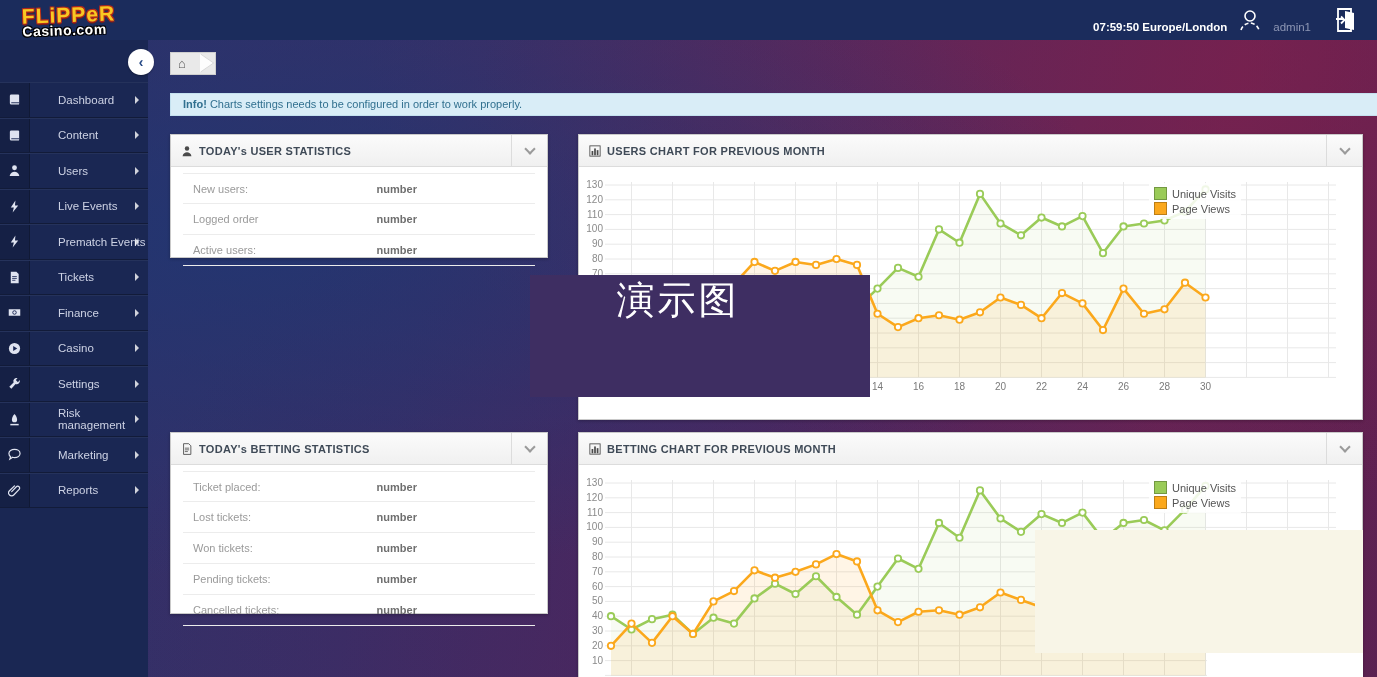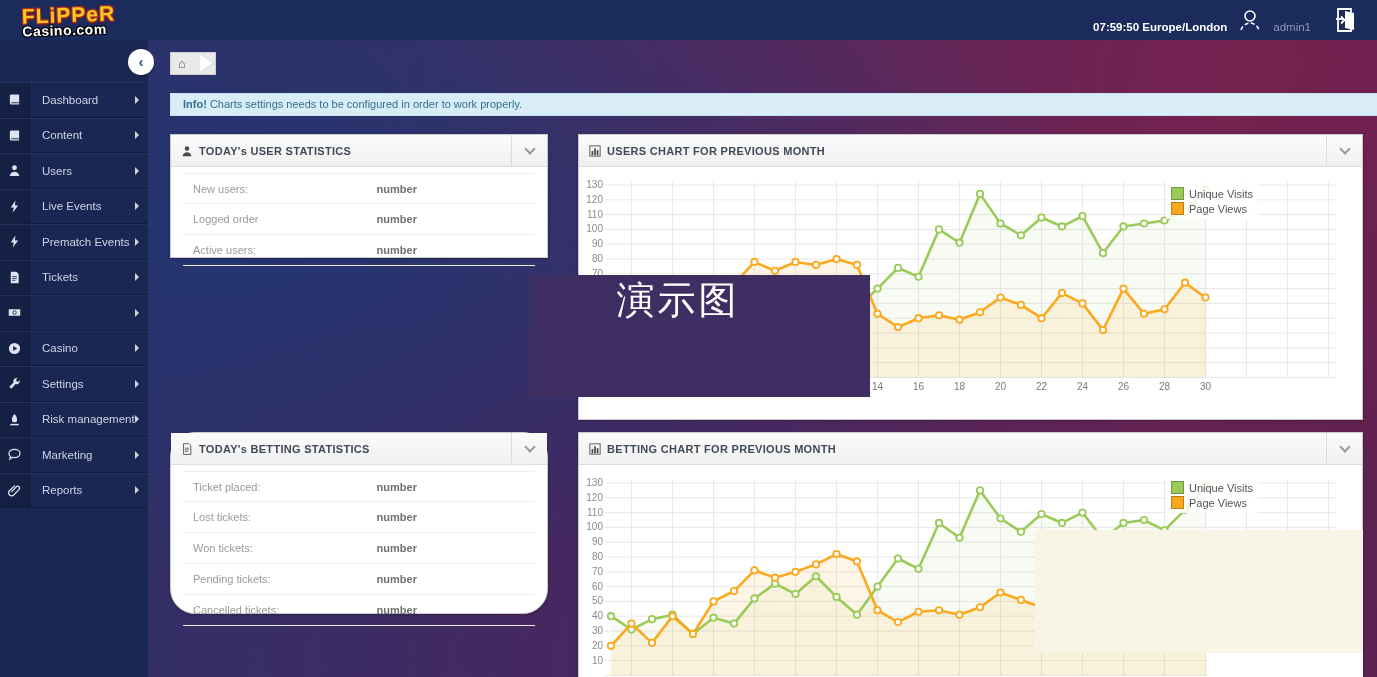--- a/index.html
+++ b/index.html
@@ -26,21 +26,21 @@
   .logout{width:22px;height:26px;margin-left:14px;cursor:pointer;}
 
   
   .sidebar{position:absolute;left:0;top:40px;width:148px;height:637px;background:#1a2753;z-index:20;}
   .nav{margin-top:42px;}
   .nav-item{position:relative;display:flex;align-items:stretch;height:35.5px;
     border-top:1px solid rgba(255,255,255,0.05);border-bottom:1px solid rgba(0,0,0,0.30);cursor:pointer;}
   .nav-icon{width:30px;display:flex;align-items:center;justify-content:center;
     background:rgba(0,0,0,0.16);border-right:1px solid rgba(0,0,0,0.22);}
   .nav-icon svg{width:13px;height:13px;}
-  .nav-label{flex:1;display:flex;align-items:center;padding-left:12px;font-size:11.5px;color:#cdd2e4;}
+  .nav-label{flex:1;display:flex;align-items:center;padding-left:28px;font-size:11.5px;color:#cdd2e4;}
   .nav-arrow{position:absolute;right:9px;top:50%;margin-top:-4px;width:0;height:0;
     border-left:4px solid rgba(255,255,255,0.8);border-top:4px solid transparent;border-bottom:4px solid transparent;}
   .collapse-btn{position:absolute;left:128px;top:49px;width:26px;height:26px;border-radius:50%;background:#fff;
     color:#274a86;font-size:14px;font-weight:bold;display:flex;align-items:center;justify-content:center;z-index:25;cursor:pointer;
     box-shadow:0 1px 2px rgba(0,0,0,0.3);}
 
   
   .breadcrumb{position:absolute;left:170px;top:52px;height:23px;z-index:15;display:flex;}
   .crumb-home{position:relative;width:46px;height:23px;background:#e9e9e9;border:1px solid #cfcfcf;
     display:flex;align-items:center;padding-left:7px;cursor:pointer;}
@@ -61,30 +61,30 @@
   .panel{position:absolute;background:#fff;border:1px solid #c9c9c9;z-index:10;box-shadow:0 1px 3px rgba(0,0,0,0.25);}
   .panel-header{position:relative;height:32px;background:linear-gradient(#fbfbfb,#f0f0f0);border-bottom:1px solid #dcdcdc;
     display:flex;align-items:center;padding-left:10px;}
   .panel-title{font-size:11px;font-weight:bold;color:#3f4a57;letter-spacing:0.3px;margin-left:6px;}
   .panel-collapse{position:absolute;right:0;top:0;width:36px;height:32px;border-left:1px solid #dcdcdc;cursor:pointer;
     display:flex;align-items:center;justify-content:center;}
   .chev{width:8px;height:8px;border-right:2px solid #9a9a9a;border-bottom:2px solid #9a9a9a;transform:rotate(45deg);margin-top:-4px;}
   .hicon{width:12px;height:12px;flex:0 0 auto;}
   .panel-user-stats{left:170px;top:134px;width:378px;height:124px;}
   .panel-users-chart{left:578px;top:134px;width:785px;height:286px;}
-  .panel-betting-stats{left:170px;top:432px;width:378px;height:182px;border-radius:25px;}
+  .panel-betting-stats{left:170px;top:432px;width:378px;height:182px;}
   .panel-betting-chart{left:578px;top:432px;width:785px;height:286px;}
   .stats-body{padding:6px 0 0 0;}
   .stat-row{position:relative;height:31px;margin:0 12px;border-bottom:1px solid #ececec;display:flex;align-items:center;}
   .stat-row:first-child{border-top:1px solid #ececec;}
   .stat-label{font-size:11px;color:#9a9a9a;padding-left:10px;}
   .stat-value{position:absolute;left:55%;font-size:11px;font-weight:bold;color:#6f6f6f;}
   .chart-body{position:relative;height:252px;}
   .chart-svg{position:absolute;left:2px;top:3px;}
-  .legend{position:absolute;right:104px;background:rgba(255,255,255,0.85);padding:2px 5px;z-index:5;}
+  .legend{position:absolute;right:121px;background:rgba(255,255,255,0.85);padding:2px 5px;z-index:5;}
   .legend-users{top:16px;}
   .legend-betting{top:12px;}
   .legend-row{display:flex;align-items:center;margin:2px 0;}
   .swatch{width:13px;height:13px;border:1px solid rgba(0,0,0,0.25);margin-right:5px;}
   .legend-label{font-size:11px;color:#545454;white-space:nowrap;}
 
   
   .purple-overlay{position:absolute;left:530px;top:275px;width:340px;height:122px;background:#3e2e62;z-index:40;
     display:flex;align-items:flex-start;justify-content:center;}
   .purple-overlay span{color:#fff;font-size:38px;letter-spacing:3px;transform:translateX(-22px);
@@ -184,20 +184,21 @@
         <span class="nav-arrow"></span>
       </div>
 
       <div class="nav-item">
         <span class="nav-icon">
             <svg viewBox="0 0 14 14">
               <rect x="0.8" y="3.5" width="12.4" height="7" fill="#dfe3f0"></rect>
               <circle cx="7" cy="7" r="1.9" fill="none" stroke="#1a2753" stroke-width="1"></circle>
             </svg>
           </span>
+        <span class="nav-label">Finance</span>
         <span class="nav-arrow"></span>
       </div>
 
       <div class="nav-item">
         <span class="nav-icon">
             <svg viewBox="0 0 14 14">
               <circle cx="7" cy="7" r="6" fill="#dfe3f0"></circle>
               <polygon points="5.6,4.3 10,7 5.6,9.7" fill="#1a2753"></polygon>
             </svg>
           </span>

